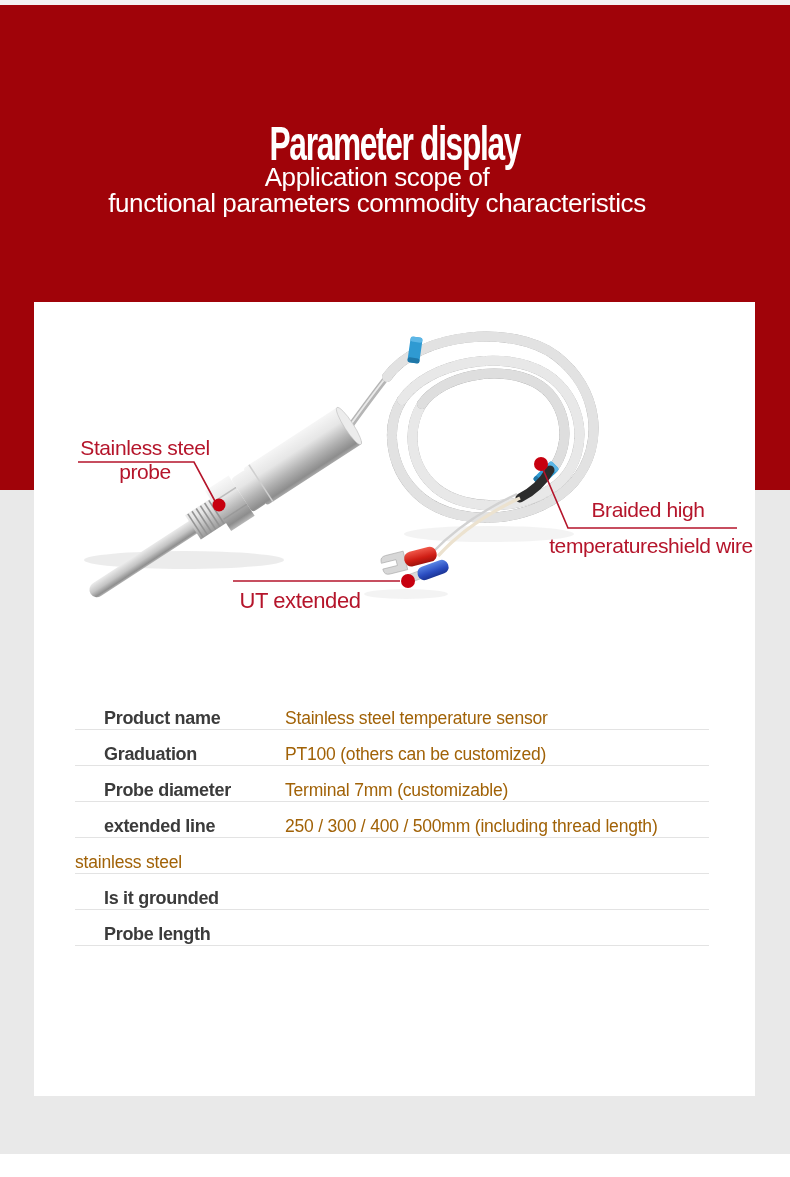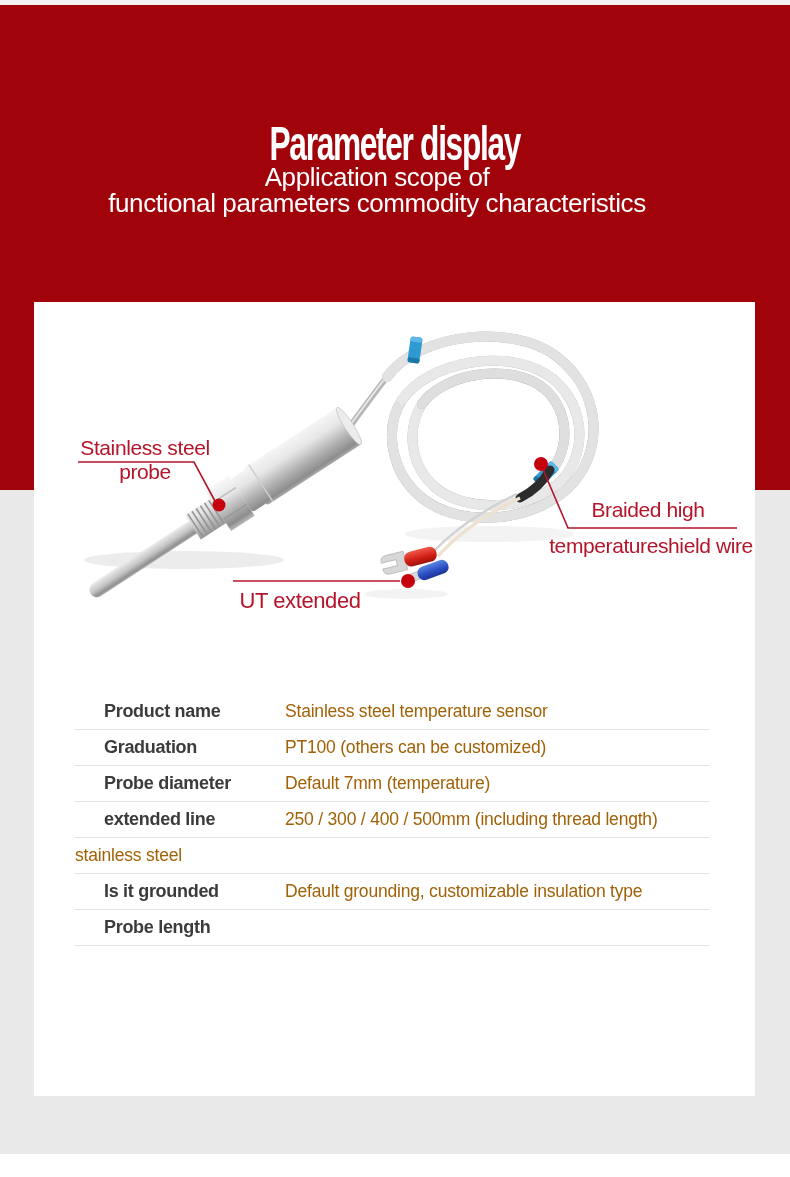--- a/index.html
+++ b/index.html
@@ -36,21 +36,21 @@
     text-align:center;letter-spacing:-0.4px;
   }
   .lbl-probe{left:21px;top:134px;width:180px;}
   .lbl-braided1{left:494px;top:196px;width:240px;}
   .lbl-braided2{left:479px;top:232px;width:276px;white-space:nowrap;}
   .lbl-ut{left:166px;top:287px;width:200px;font-size:22px;}
 
   
   .spec-table{position:absolute;left:41px;top:392px;width:634px;}
   .spec-row{
-    display:flex;align-items:center;height:36px;box-sizing:border-box;
+    display:flex;align-items:flex-end;height:36px;box-sizing:border-box;
     border-bottom:1px solid #e3e3e3;
   }
   .spec-row.row-tall{height:57px;}
   .spec-label{
     width:210px;box-sizing:border-box;padding-left:29px;flex:none;
     color:#3b3b3b;font-size:18px;font-weight:700;letter-spacing:-0.3px;white-space:nowrap;
   }
   .spec-value{
     flex:1;color:#a16207;font-size:17.5px;font-weight:400;letter-spacing:-0.2px;
     line-height:1.12;white-space:pre-wrap;
@@ -195,31 +195,30 @@
     <div class="spec-row">
       <div class="spec-label">Product name</div>
       <div class="spec-value">Stainless steel temperature sensor</div>
     </div>
     <div class="spec-row">
       <div class="spec-label">Graduation</div>
       <div class="spec-value">PT100 (others can be customized)</div>
     </div>
     <div class="spec-row">
       <div class="spec-label">Probe diameter</div>
-      <div class="spec-value">Default 7mm (temperature)</div>
+      <div class="spec-value">Terminal 7mm (customizable)</div>
     </div>
     <div class="spec-row">
       <div class="spec-label">extended line</div>
       <div class="spec-value">250 / 300 / 400 / 500mm (including thread length)</div>
     </div>
     <div class="spec-row">
       <div class="spec-value">stainless steel</div>
     </div>
     <div class="spec-row">
       <div class="spec-label">Is it grounded</div>
-      <div class="spec-value">Default grounding, customizable insulation type</div>
     </div>
     <div class="spec-row row-low">
       <div class="spec-label">Probe length</div>
     </div>
   </div>
 
 </div>
 
 </body></html>

